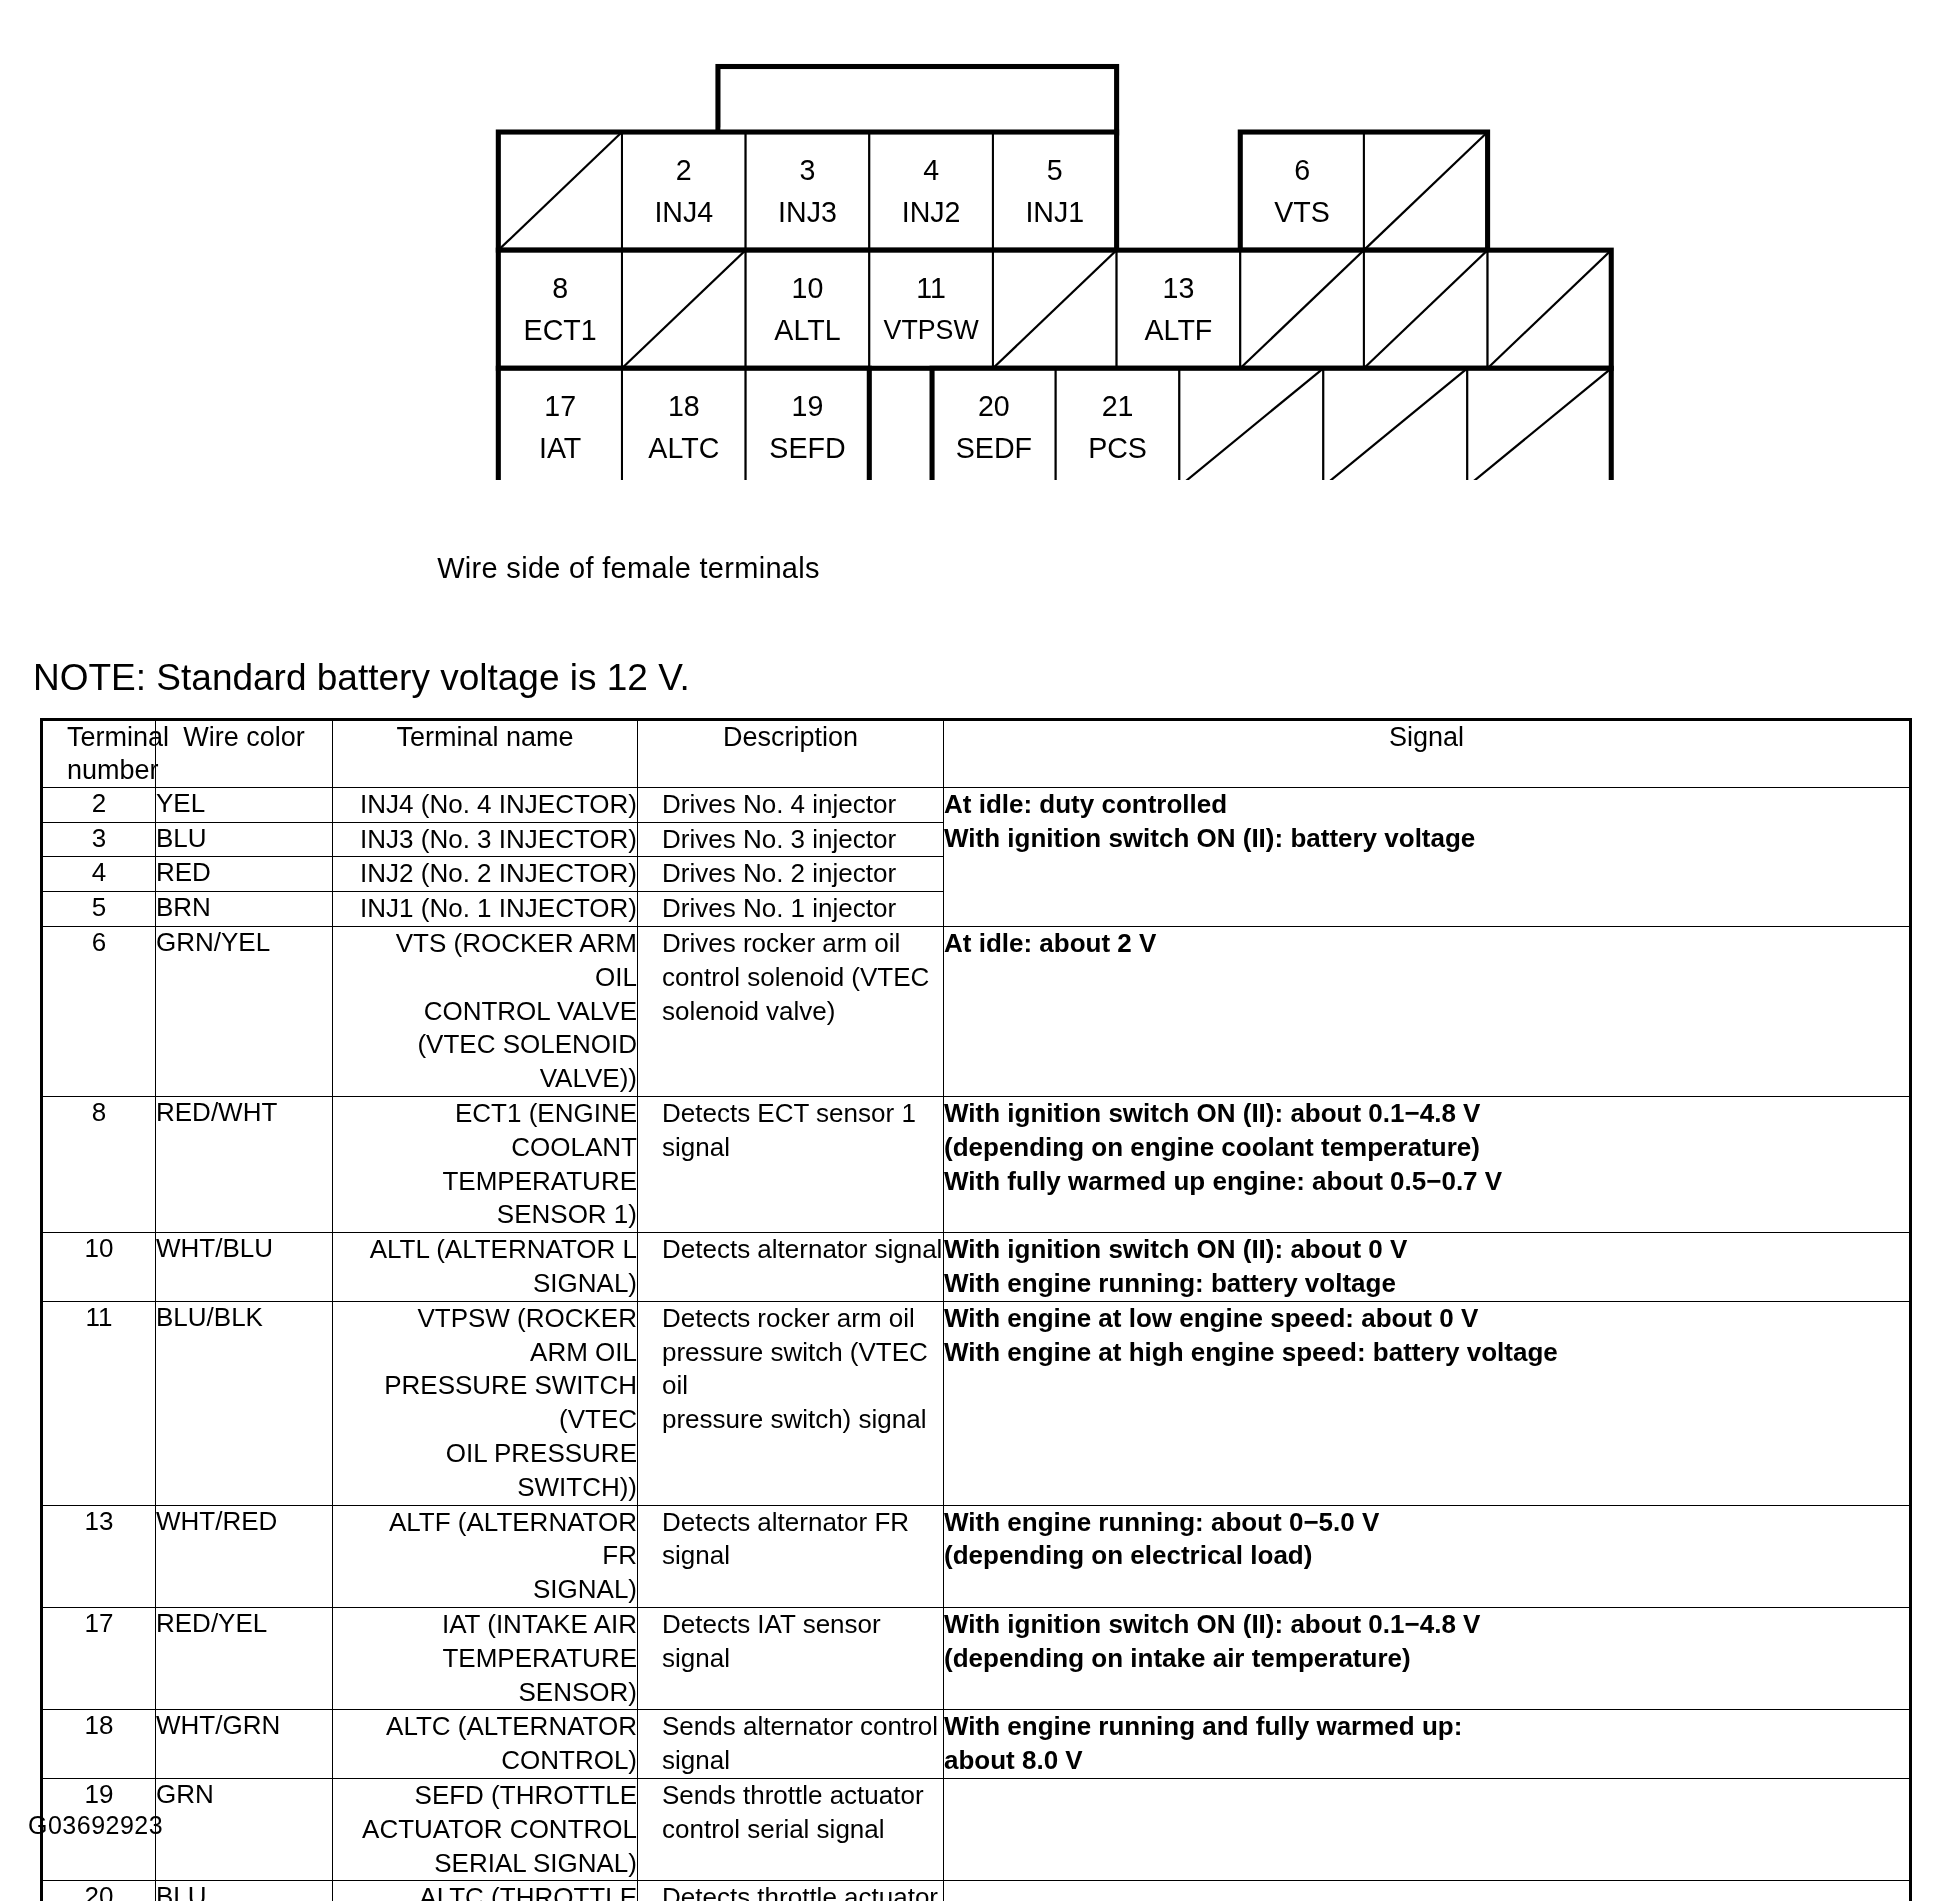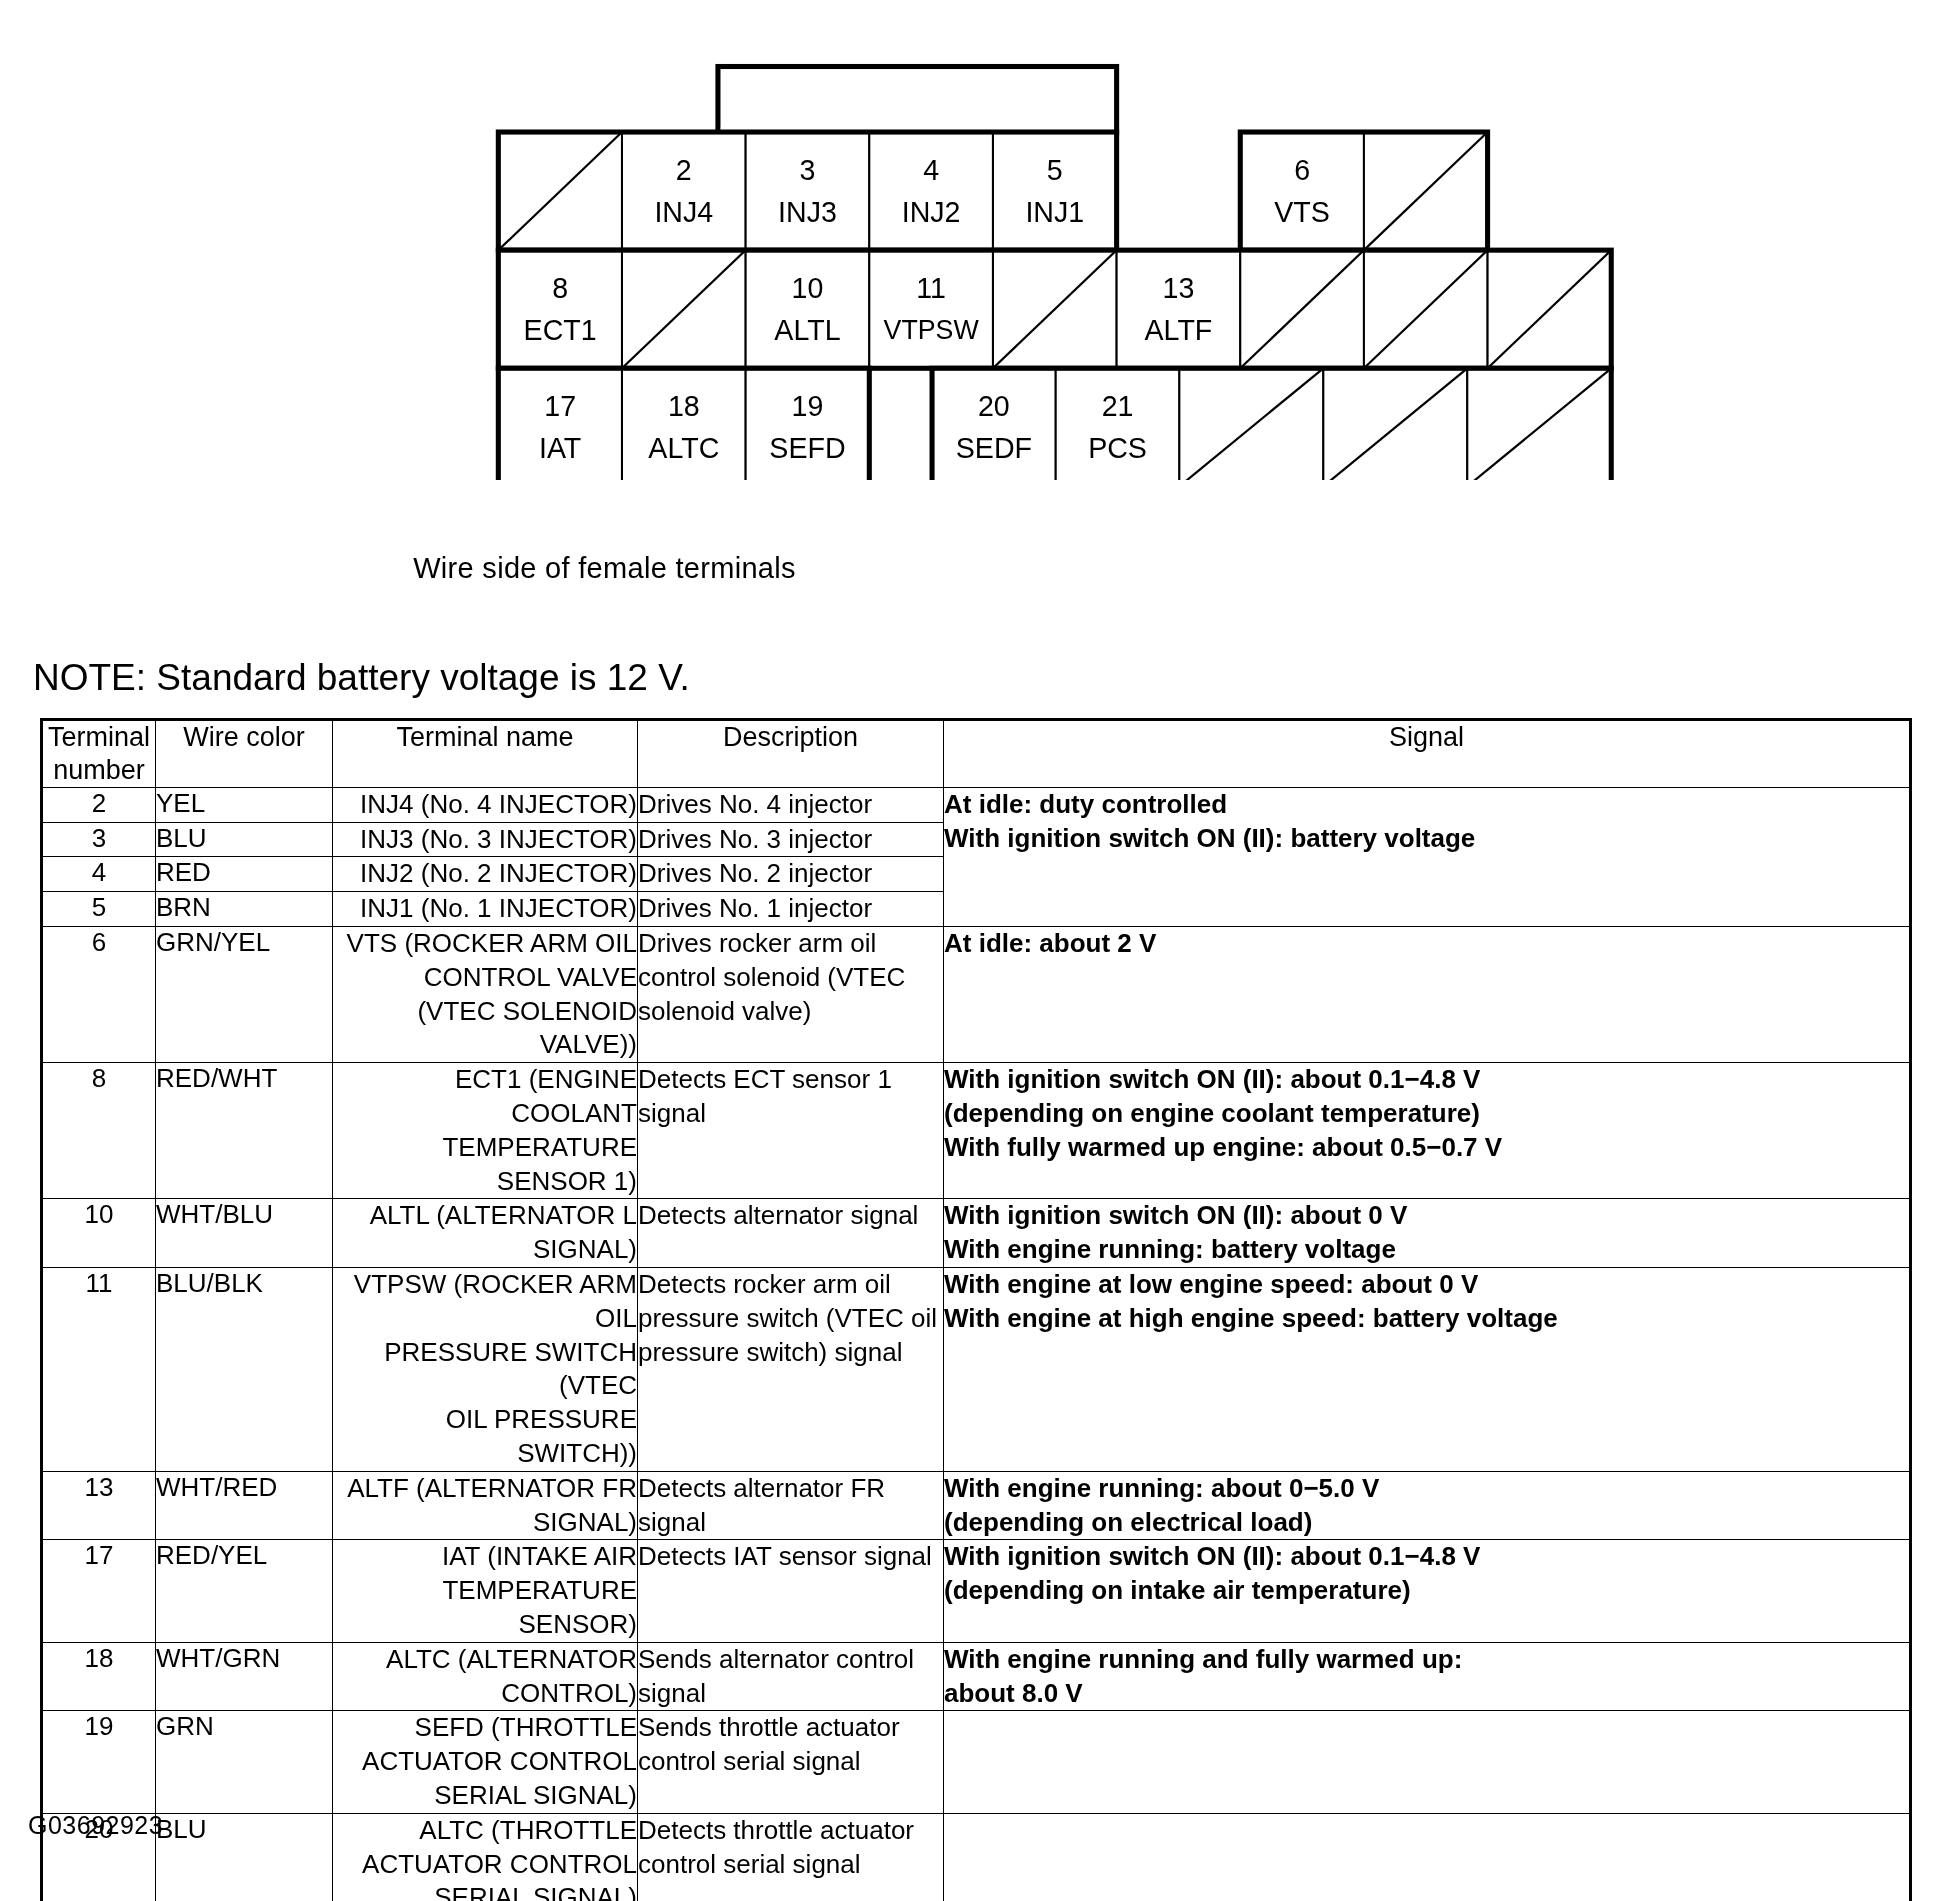--- a/index.html
+++ b/index.html
@@ -51,20 +51,21 @@
 
   
   #diagram-caption {
     position: absolute;
     left: 0;
     top: 552px;
     width: 1209px;
     text-align: center;
     font-size: 29px;
     letter-spacing: 0.3px;
+    padding-left: 24px;
   }
   #battery-note {
     position: absolute;
     left: 33px;
     top: 657px;
     font-size: 37px;
     white-space: nowrap;
   }
 
   
@@ -107,21 +108,21 @@
   td.c-desc  { text-align: left;   padding: 6.5px 7.4px 6.5px 10px; line-height: 1.30; }
   td.c-sig   { text-align: left;   padding: 6.5px 7.4px 6.5px 11px; line-height: 1.30; }
 
   .col-num   { width: 114px; }
   .col-color { width: 177px; }
   .col-name  { width: 305px; }
   .col-desc  { width: 306px; }
   .col-sig   { width: 967px; }
 
   .sigline { display: block; white-space: nowrap; font-weight: bold; }
-  .nm-line { display: block; }
+  .nm-line { display: block; padding-left: 24px; }
 
   
   #figure-code {
     position: absolute;
     left: 28px;
     top: 1811px;
     font-size: 25px;
     letter-spacing: 0.5px;
     text-align: center;
   }

